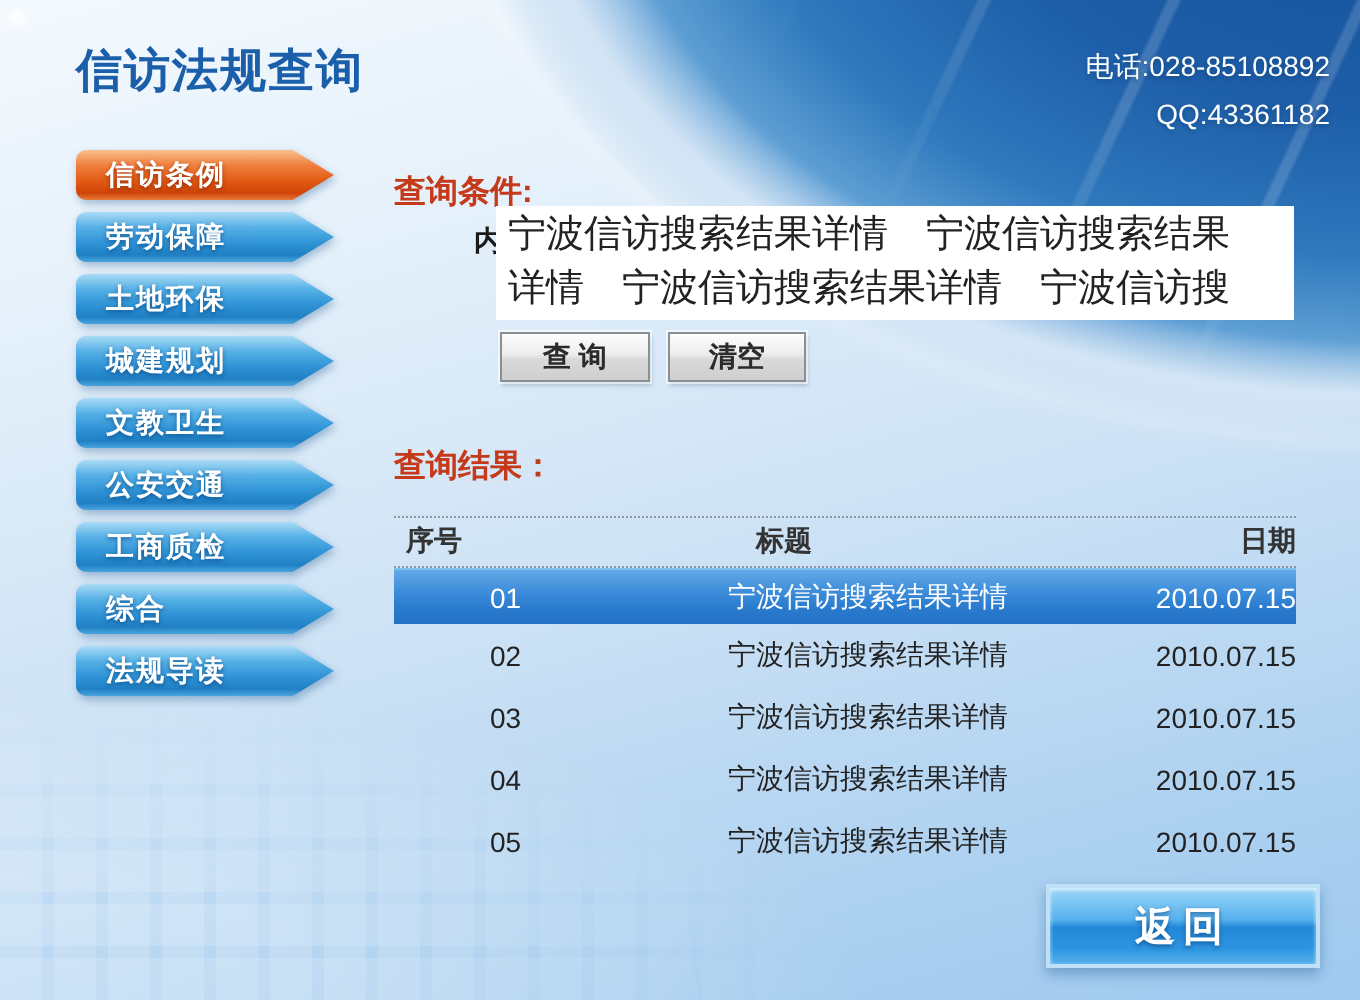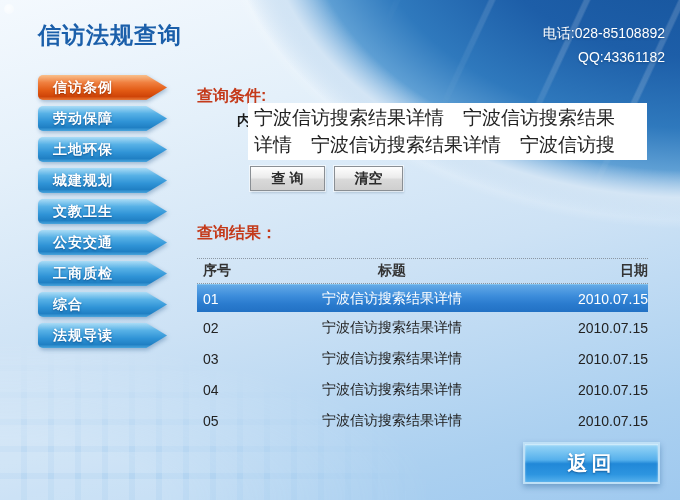--- a/index.html
+++ b/index.html
@@ -92,21 +92,21 @@
   #search-btn{ left:250px; top:166px; width:75px; }
   #clear-btn{ left:334px; top:166px; width:69px; }
 
   
   .results-table{ position:absolute; left:197px; top:258px; width:451px; }
   .t-row{ display:flex; align-items:center; font-size:14px; color:#222; }
   .t-head{ height:26px; border-top:1px dotted #8c97a3; border-bottom:1px dotted #8c97a3; font-weight:bold; color:#333; }
   .c-no{ width:80px; padding-left:6px; }
   .c-title{ width:230px; text-align:center; }
   .c-date{ flex:1; text-align:right; }
-  .t-data{ height:31px; }
+  .t-data{ height:31px;padding-left:42px; }
   .t-data.selected{
     height:28px; color:#fff;
     background:linear-gradient(180deg,#63a9e6 0%,#3d8ddb 40%,#2a7bce 70%,#2271c4 100%);
     border-top:1px solid #7fc0ee;
   }
 
   
   .back-btn{
     position:absolute; left:523px; top:442px; width:137px; height:42px;
     border:2px solid #bfe0f6; border-radius:0;

